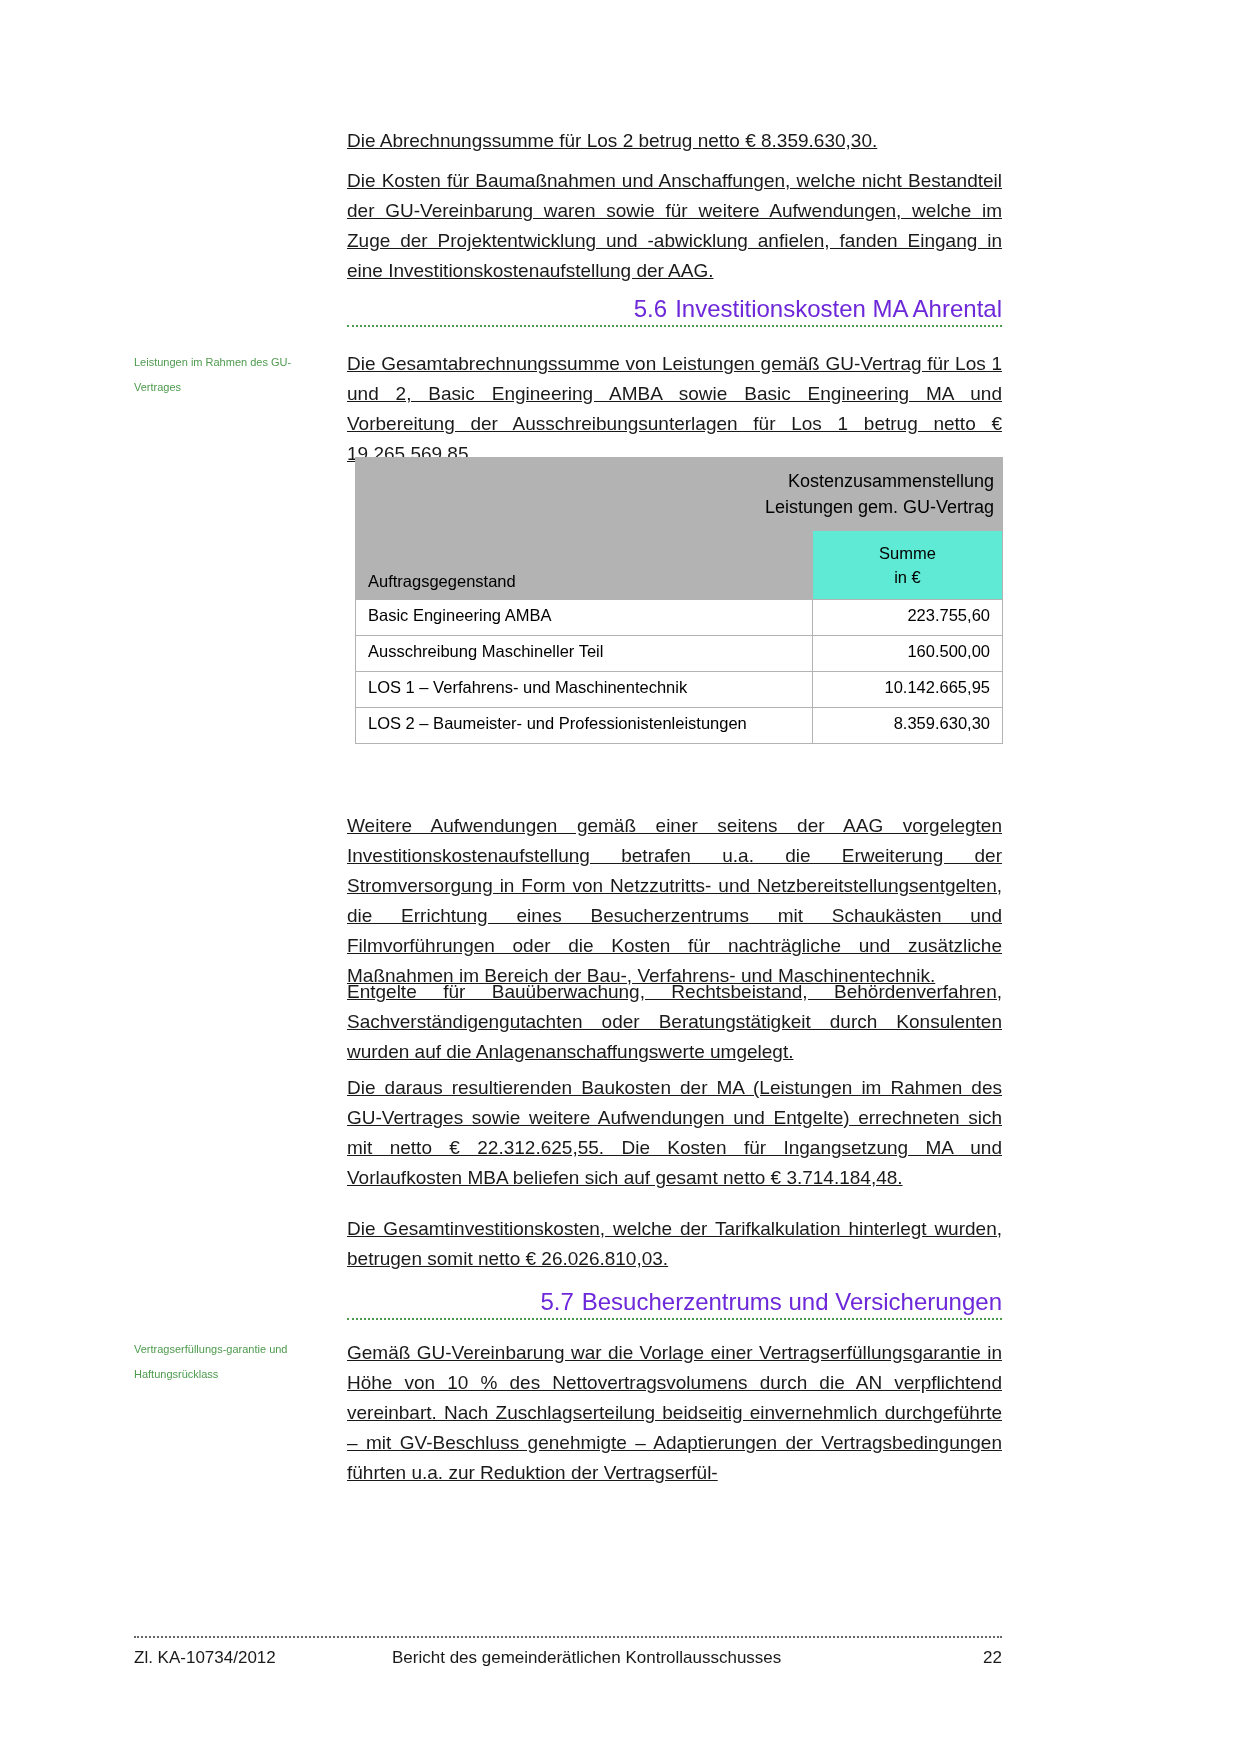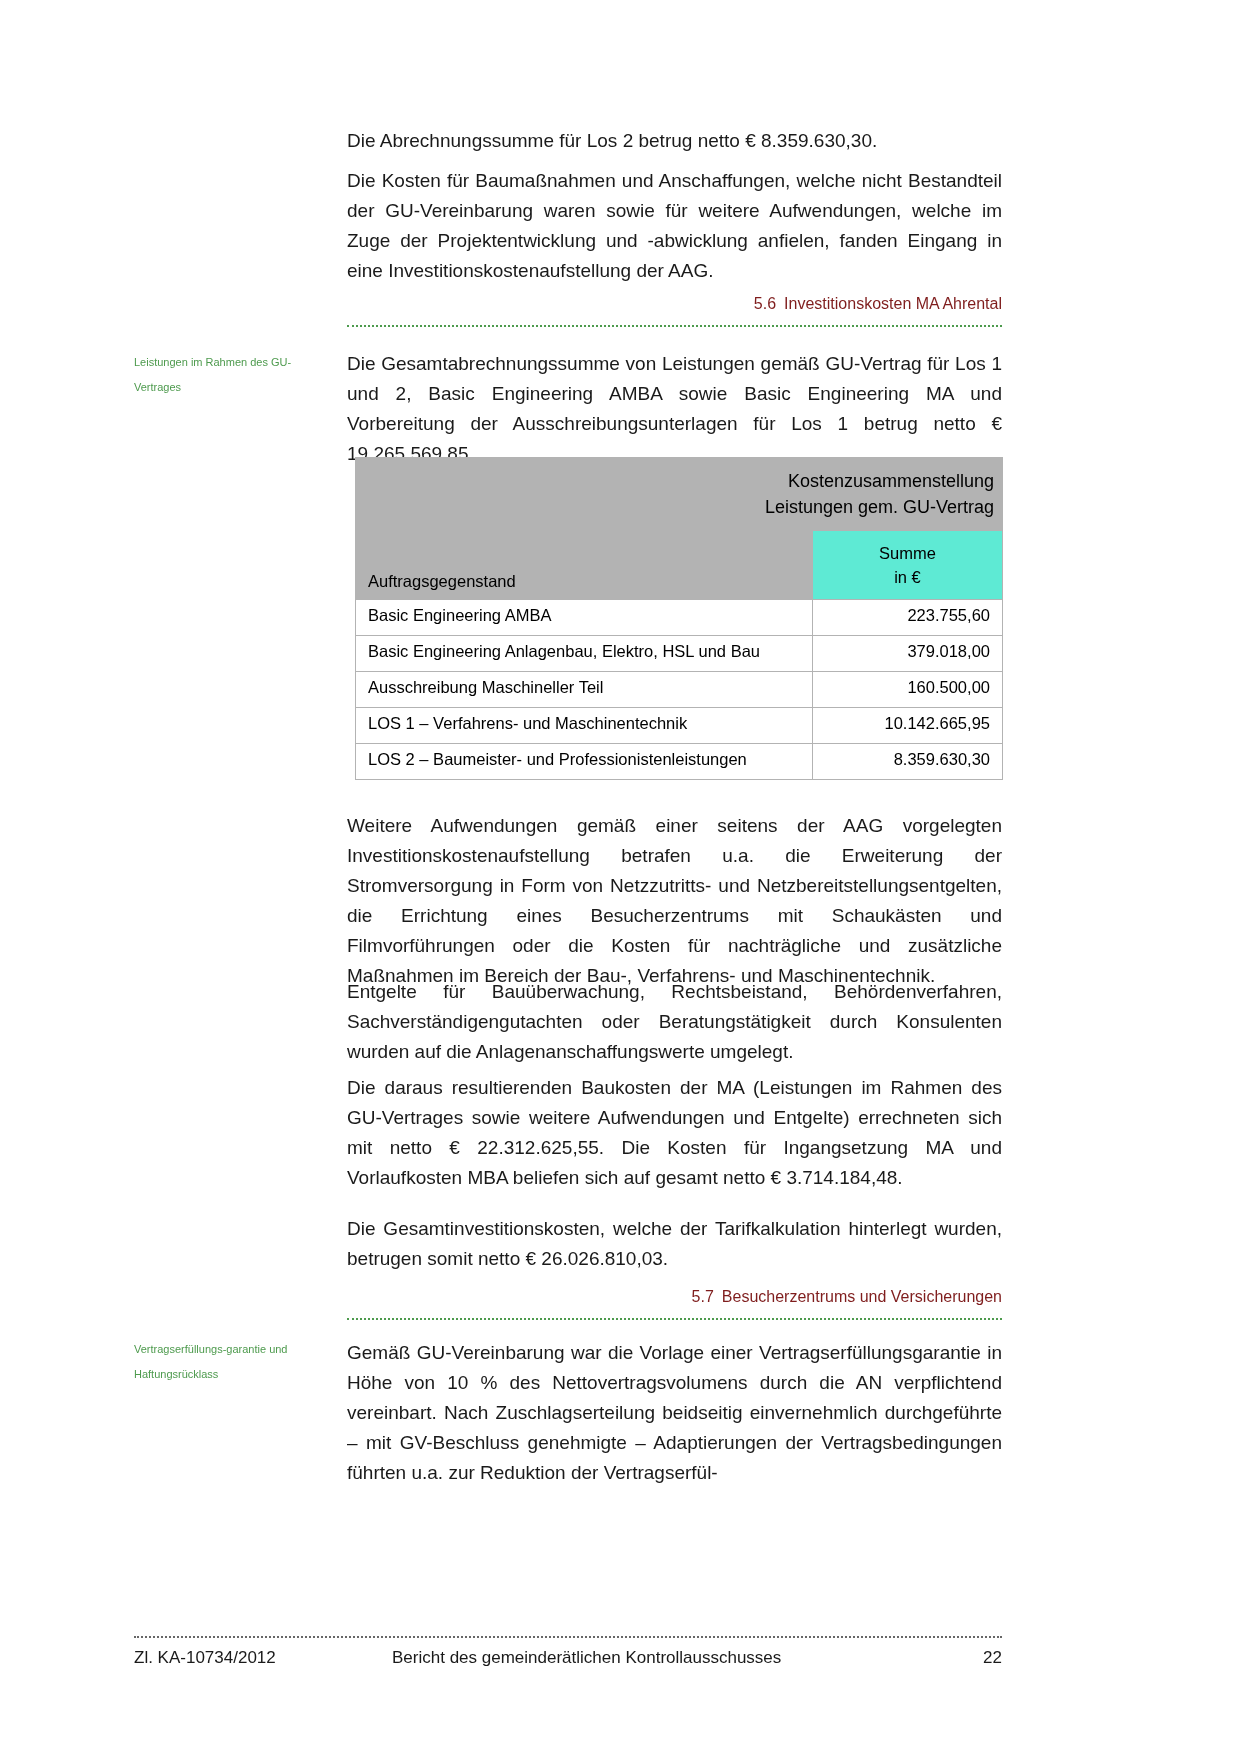--- a/index.html
+++ b/index.html
@@ -31,30 +31,31 @@
     line-height: 25px;
   }
   .body-block {
     position: absolute;
     left: 347px;
     width: 655px;
     font-size: 19px;
     line-height: 30px;
     text-align: justify;
     color: #1a1a1a;
+    text-decoration: underline;
   }
 
   
   .section-head {
     position: absolute;
     left: 347px;
     width: 655px;
     text-align: right;
-    color: #7f1d1d;
-    font-size: 16px;
+    color: #6d28d9;
+    font-size: 24px;
     padding-bottom: 6px;
   }
   .section-head .num { margin-right: 8px; }
   .dotted-rule {
     position: absolute;
     border-bottom: 2.5px dotted #4d9a4d;
     height: 0;
   }
 
   
@@ -156,24 +157,20 @@
         <td class="head-right">
           <span>Summe</span><br>
           <span>in €</span>
         </td>
       </tr>
       <tr class="data">
         <td>Basic Engineering AMBA</td>
         <td class="num-cell">223.755,60</td>
       </tr>
       <tr class="data">
-        <td>Basic Engineering Anlagenbau, Elektro, HSL und Bau</td>
-        <td class="num-cell">379.018,00</td>
-      </tr>
-      <tr class="data">
         <td>Ausschreibung Maschineller Teil</td>
         <td class="num-cell">160.500,00</td>
       </tr>
       <tr class="data">
         <td>LOS 1 – Verfahrens- und Maschinentechnik</td>
         <td class="num-cell">10.142.665,95</td>
       </tr>
       <tr class="data">
         <td>LOS 2 – Baumeister- und Professionistenleistungen</td>
         <td class="num-cell">8.359.630,30</td>

